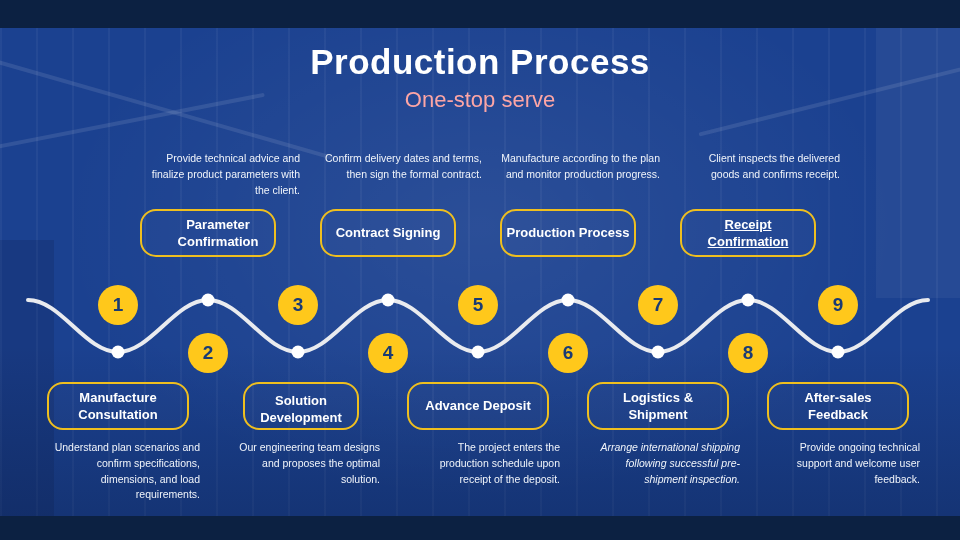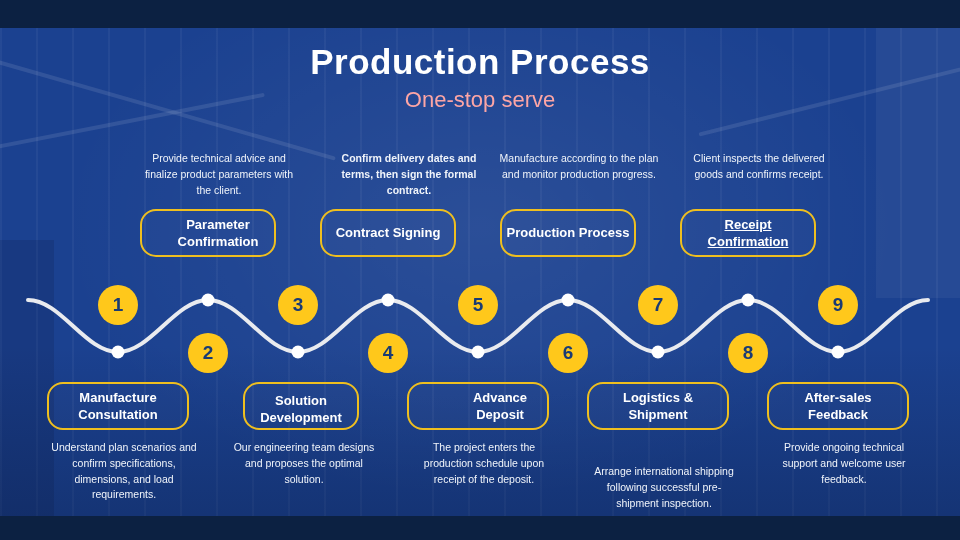--- a/index.html
+++ b/index.html
@@ -37,21 +37,21 @@
 
   .wave{position:absolute; left:0; top:0; width:960px; height:540px; pointer-events:none;}
   .wave-path{fill:none; stroke:var(--wave); stroke-width:4; stroke-linecap:round;}
   .wave-dot{fill:#FFFFFF;}
 
   .step-box{position:absolute; height:48px; box-sizing:border-box;
     border:2.5px solid var(--yellow); border-radius:16px;
     display:flex; align-items:center; justify-content:center; text-align:center;
     font-size:13px; font-weight:700; line-height:1.32; padding:2px 4px; color:#FFFFFF;
     background:rgba(255,255,255,0.02);}
-  .desc{position:absolute; font-size:10.5px; line-height:1.5; color:#F0F4FA; text-align:center;}
+  .desc{position:absolute; font-size:10.5px; line-height:1.5; color:#F0F4FA; text-align:right;}
   .badge{position:absolute; width:40px; height:40px; border-radius:50%;
     background:var(--badge); color:var(--number);
     display:flex; align-items:center; justify-content:center;
     font-size:19px; font-weight:700;}
 </style>
 </head>
 <body>
 
 <div class="slide">
 
@@ -77,21 +77,21 @@
     <circle class="wave-dot" cx="298" cy="352" r="6.5"></circle>
     <circle class="wave-dot" cx="388" cy="300" r="6.5"></circle>
     <circle class="wave-dot" cx="478" cy="352" r="6.5"></circle>
     <circle class="wave-dot" cx="568" cy="300" r="6.5"></circle>
     <circle class="wave-dot" cx="658" cy="352" r="6.5"></circle>
     <circle class="wave-dot" cx="748" cy="300" r="6.5"></circle>
     <circle class="wave-dot" cx="838" cy="352" r="6.5"></circle>
   </svg>
 
   <div class="desc" style="left:138px; top:151px; width:162px;">Provide technical advice and finalize product parameters with the client.</div>
-  <div class="desc" style="left:328px; top:151px; width:162px;font-weight:bold;">Confirm delivery dates and terms, then sign the formal contract.</div>
+  <div class="desc" style="left:320px; top:151px; width:162px;">Confirm delivery dates and terms, then sign the formal contract.</div>
   <div class="desc" style="left:498px; top:151px; width:162px;">Manufacture according to the plan and monitor production progress.</div>
   <div class="desc" style="left:678px; top:151px; width:162px;">Client inspects the delivered goods and confirms receipt.</div>
 
   <div class="step-box" style="left:140px; top:209px; width:136px;padding-left:24px;">
     <span>Parameter Confirmation</span>
   </div>
   <div class="step-box" style="left:320px; top:209px; width:136px;">
     <span>Contract Signing</span>
   </div>
   <div class="step-box" style="left:500px; top:209px; width:136px;">
@@ -128,29 +128,29 @@
   <div class="badge" style="left:818px; top:285px;">
       <span>9</span>
     </div>
 
   <div class="step-box" style="left:47px;  top:382px; width:142px;">
     <span>Manufacture Consultation</span>
   </div>
   <div class="step-box" style="left:243px; top:382px; width:116px;align-items:flex-end;">
     <span>Solution Development</span>
   </div>
-  <div class="step-box" style="left:407px; top:382px; width:142px;padding-left:48px;">
+  <div class="step-box" style="left:407px; top:382px; width:142px;">
     <span>Advance Deposit</span>
   </div>
   <div class="step-box" style="left:587px; top:382px; width:142px;">
     <span>Logistics &amp; Shipment</span>
   </div>
   <div class="step-box" style="left:767px; top:382px; width:142px;">
     <span>After-sales Feedback</span>
   </div>
 
   <div class="desc" style="left:48px;  top:440px; width:152px;">Understand plan scenarios and confirm specifications, dimensions, and load requirements.</div>
   <div class="desc" style="left:228px; top:440px; width:152px;">Our engineering team designs and proposes the optimal solution.</div>
   <div class="desc" style="left:408px; top:440px; width:152px;">The project enters the production schedule upon receipt of the deposit.</div>
-  <div class="desc" style="left:588px; top:464px; width:152px;">Arrange international shipping following successful pre-shipment inspection.</div>
+  <div class="desc" style="left:588px; top:440px; width:152px;font-style:italic;">Arrange international shipping following successful pre-shipment inspection.</div>
   <div class="desc" style="left:768px; top:440px; width:152px;">Provide ongoing technical support and welcome user feedback.</div>
 
 </div>
 
 </body></html>

